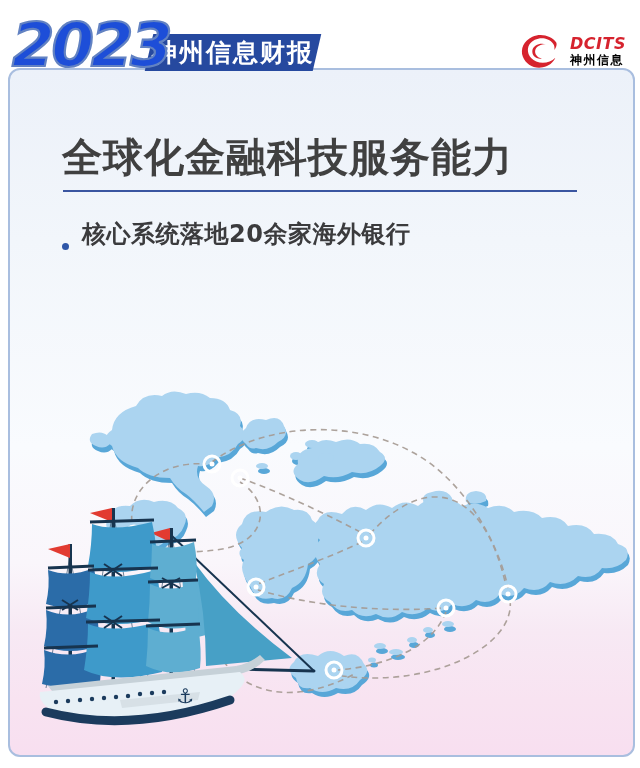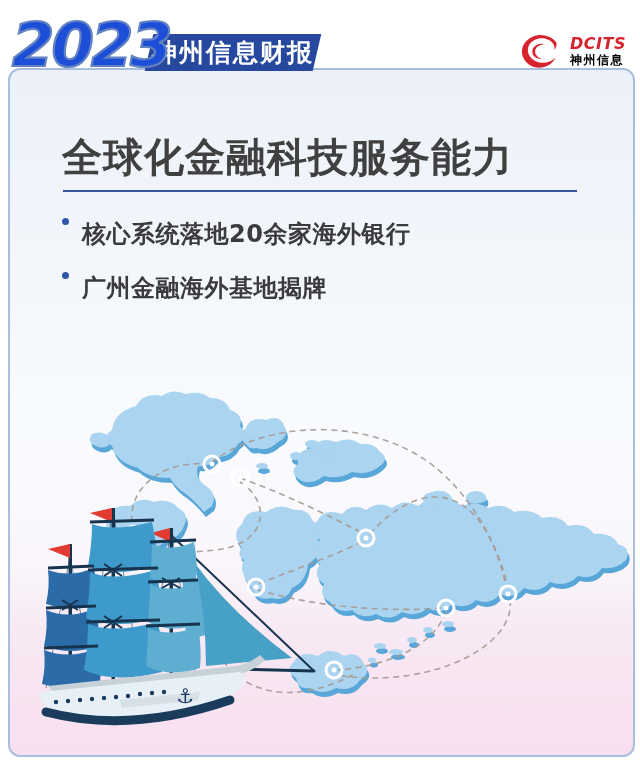--- a/index.html
+++ b/index.html
@@ -43,21 +43,21 @@
     position:absolute;left:62px;top:130px;z-index:2;
     font-family:"DejaVu Serif","Liberation Serif",serif;
     font-weight:bold;font-size:40px;color:#404040;letter-spacing:1px;
     white-space:nowrap;
   }
   .divider{
     position:absolute;left:63px;top:190px;width:514px;height:2px;
     background:#3a55a0;z-index:2;
   }
   .bullets{position:absolute;left:62px;top:218px;z-index:2;list-style:none;margin:0;padding:0;}
-  .bullets li{display:flex;align-items:flex-start;margin-bottom:22px;}
+  .bullets li{display:flex;align-items:flex-end;margin-bottom:22px;}
   .dot{width:7px;height:7px;border-radius:50%;background:#2f57a8;margin-right:13px;flex:0 0 auto;}
   .btxt{font-size:24px;font-weight:bold;color:#3b3b3d;letter-spacing:.5px;white-space:nowrap;}
   
   .illus{position:absolute;left:0;top:0;width:640px;height:768px;z-index:2;pointer-events:none;}
 </style>
 </head>
 <body>
 
 <div class="card"></div>
 
@@ -78,24 +78,20 @@
     <span class="logo-sub">神州信息</span>
   </div>
 </div>
 
 <div class="title">全球化金融科技服务能力</div>
 <div class="divider"></div>
 <ul class="bullets">
   <li>
     <span class="dot"></span>
     <span class="btxt">核心系统落地20余家海外银行</span>
-  </li>
-  <li>
-    <span class="dot"></span>
-    <span class="btxt">广州金融海外基地揭牌</span>
   </li>
 </ul>
 
 <svg class="illus" viewBox="0 0 640 768">
   <defs>
     <g id="continents">
       <path d="M112,446 Q100,438 112,430 Q114,412 136,406 Q144,392 162,396 Q172,388 186,394 Q200,390 210,398 Q226,398 230,410 Q244,414 240,426 Q250,436 238,444 Q232,456 216,458 Q208,468 198,466 Q194,478 206,486 Q218,494 212,506 L204,512 Q194,500 186,494 Q176,488 170,478 Q148,478 138,468 Q116,462 112,446 Z"></path>
       <path d="M96,446 Q86,442 92,434 Q102,430 108,436 L110,444 Q104,450 96,446 Z"></path>
       <path d="M246,444 Q236,436 246,428 Q250,416 266,420 Q280,414 284,426 Q290,436 278,442 Q268,452 256,448 Q250,450 246,444 Z"></path>
       <path d="M300,480 Q288,472 298,464 Q296,450 312,448 Q320,436 336,442 Q350,436 360,444 Q374,442 380,452 Q390,458 380,466 Q368,476 352,472 Q338,480 324,476 Q310,486 300,480 Z"></path>

